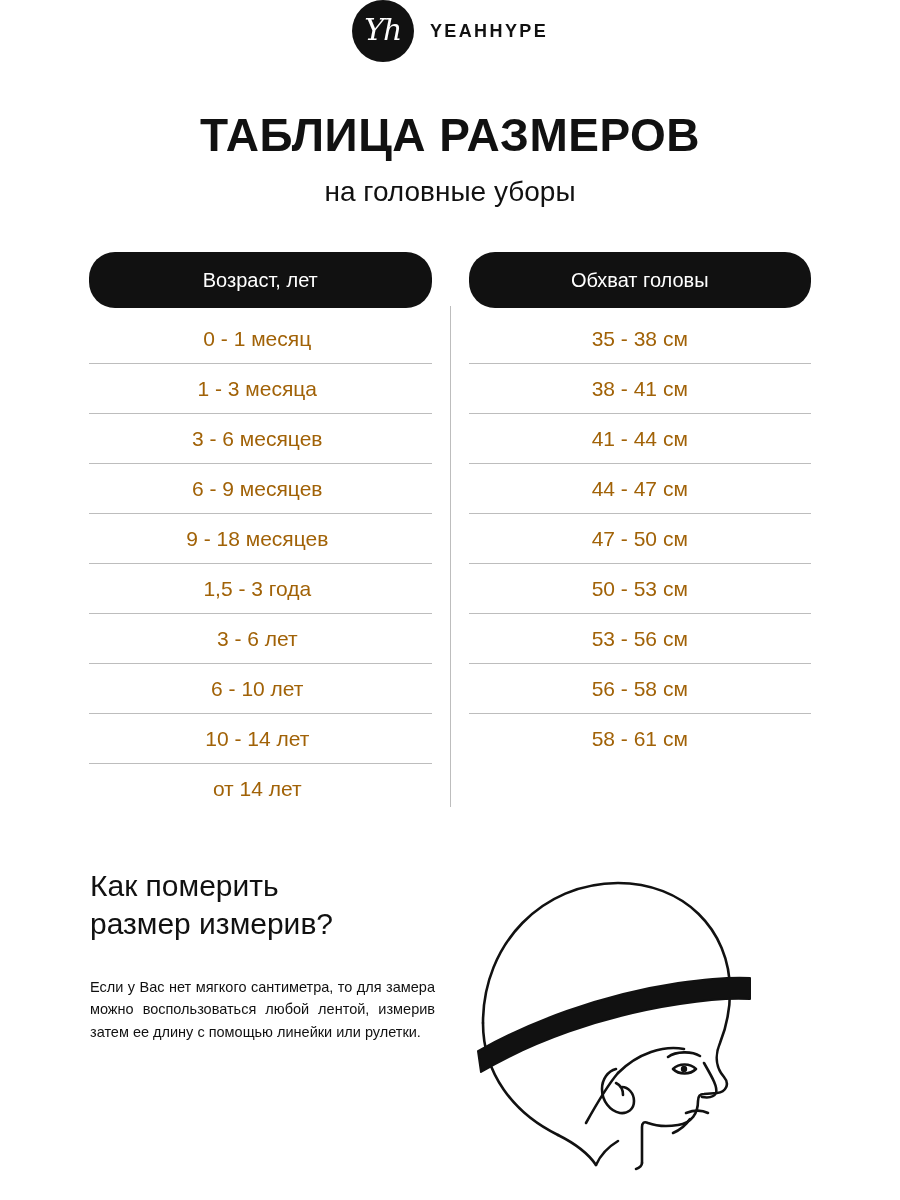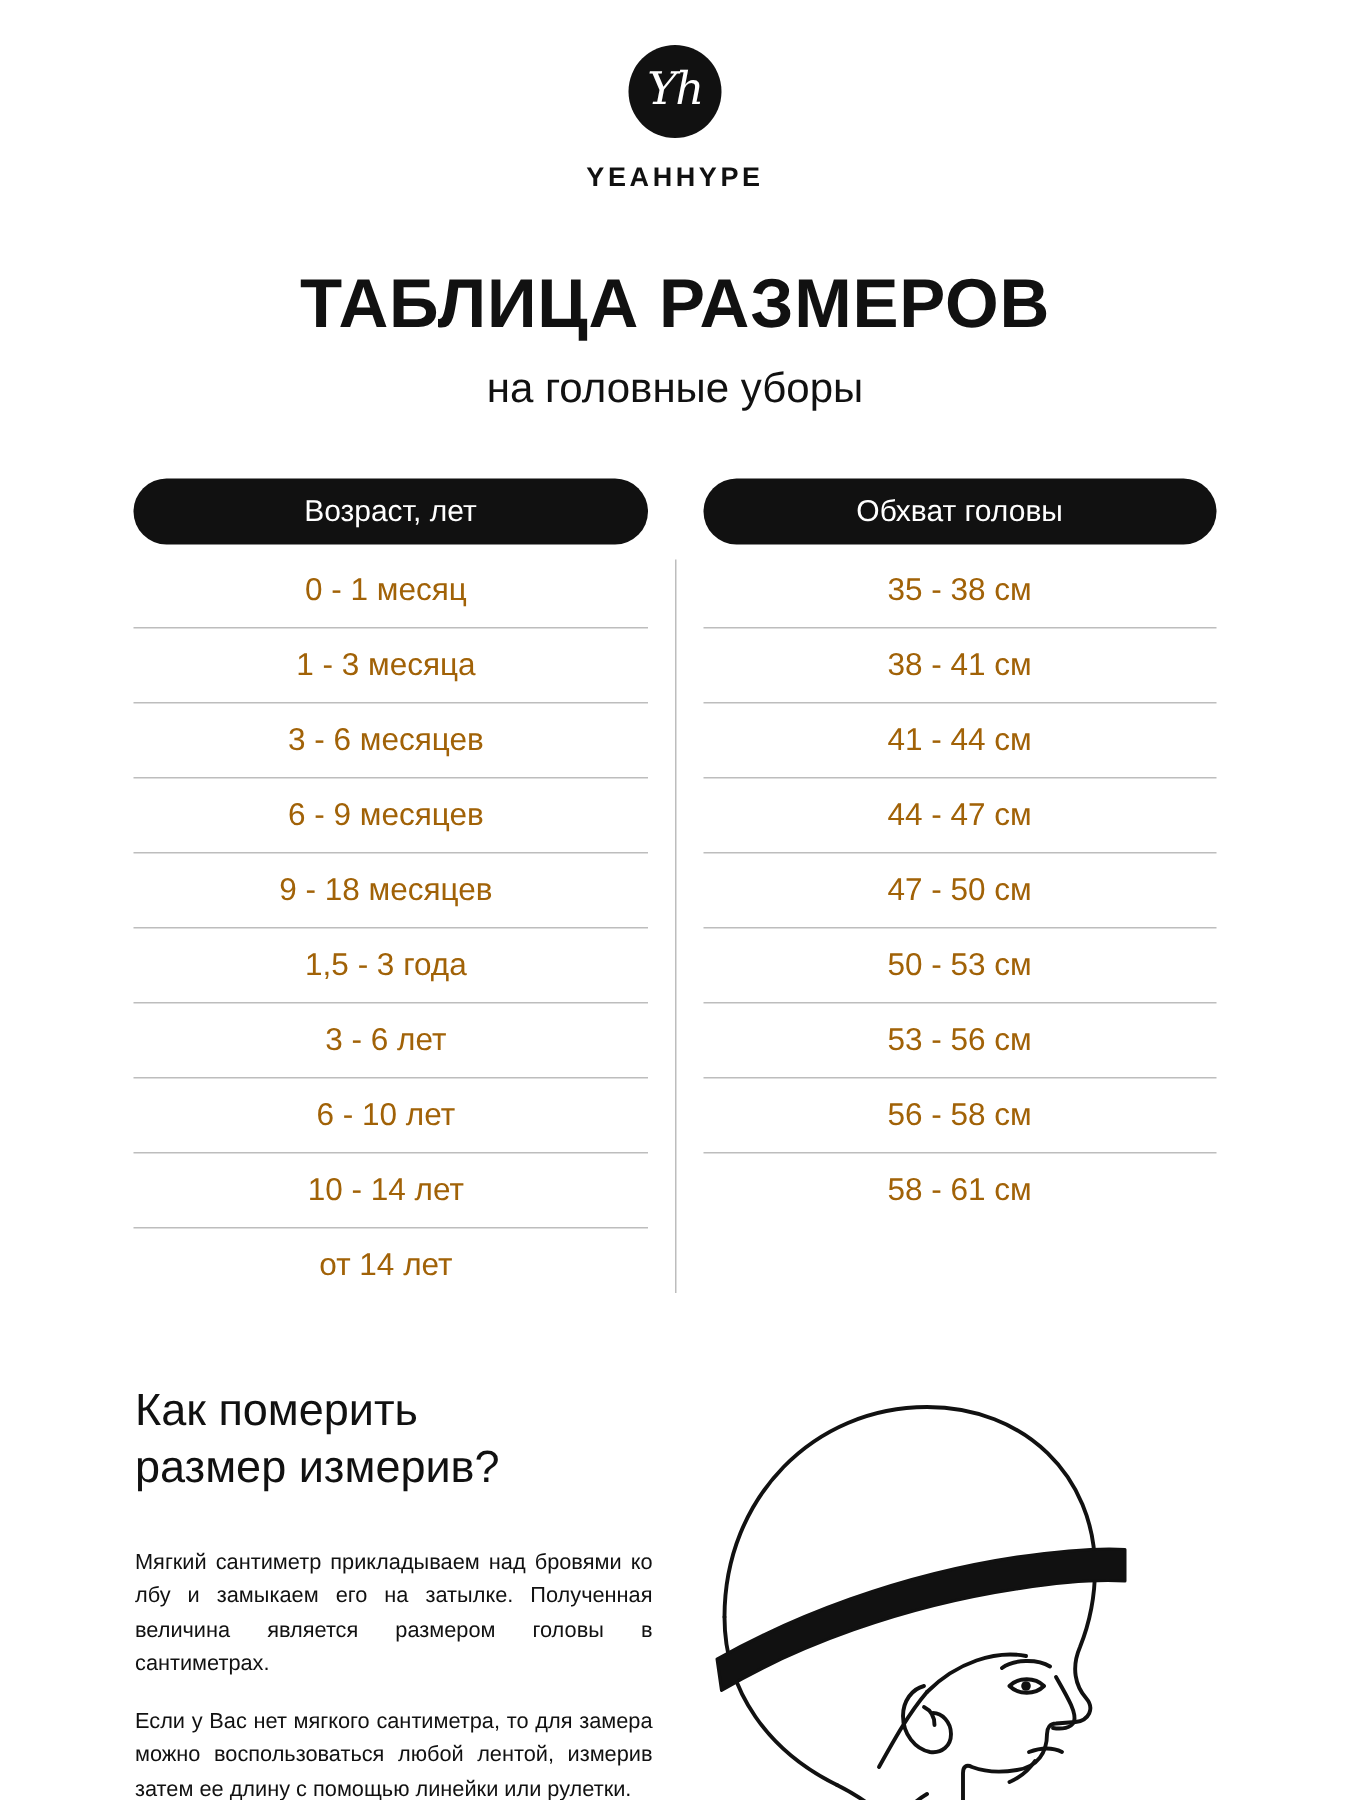--- a/index.html
+++ b/index.html
@@ -15,22 +15,20 @@
     position: relative;
     overflow: hidden;
   }
 
   
   .brand {
     display: flex;
     align-items: center;
     justify-content: center;
     gap: 16px;
-    padding-top: 30px;
-    flex-direction: column;
   }
   .brand-mark {
     width: 62px;
     height: 62px;
     border-radius: 50%;
     background: #111111;
     display: flex;
     align-items: center;
     justify-content: center;
   }
@@ -76,21 +74,21 @@
     display: flex;
     gap: 18px;
   }
   .col {
     flex: 1;
   }
   .col-head {
     background: #111111;
     color: #ffffff;
     border-radius: 26px;
-    height: 44px;
+    height: 56px;
     display: flex;
     align-items: center;
     justify-content: center;
     font-size: 20px;
   }
   .cells {
     margin-top: 6px;
   }
   .cell {
     height: 49px;
@@ -198,21 +196,20 @@
 
 </div>
 
 <div class="bottom">
 
   <div class="howto">
     <h2 class="howto-title">
       <span>Как померить</span><br>
       <span>размер измерив?</span>
     </h2>
-    <p>Мягкий сантиметр прикладываем над бровями ко лбу и замыкаем его на затылке. Полученная величина является размером головы в сантиметрах.</p>
     <p>Если у Вас нет мягкого сантиметра, то для замера можно воспользоваться любой лентой, измерив затем ее длину с помощью линейки или рулетки.</p>
   </div>
 
   <div class="illustration">
     <svg width="330" height="300" viewBox="0 0 330 300">
       <g fill="none" stroke="#111111" stroke-width="2.6" stroke-linecap="round" stroke-linejoin="round">
 
         <path d="M15 150 C15 70 75 10 150 10 C215 10 262 56 262 118
                  C262 142 256 160 252 170
                  C246 184 249 196 256 204

